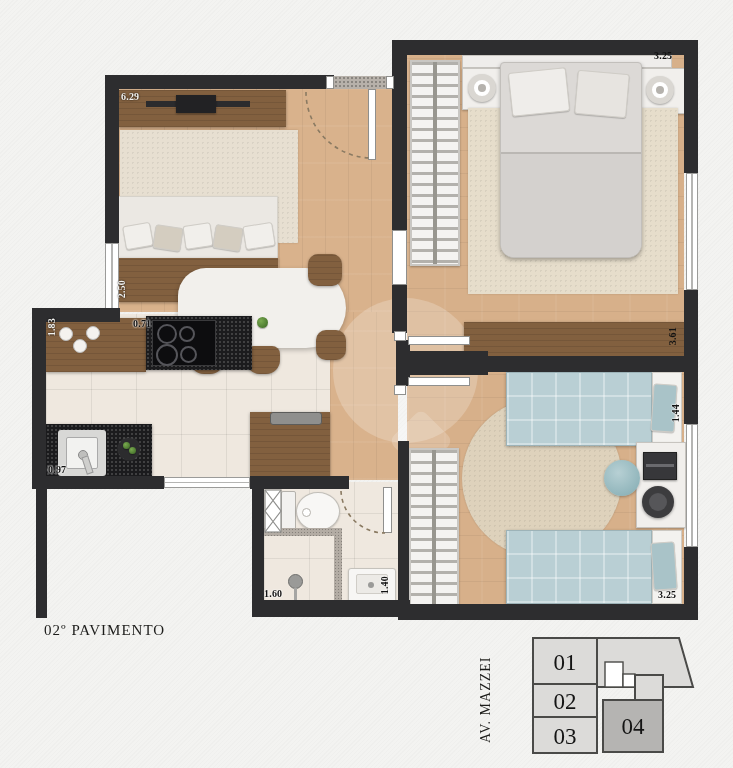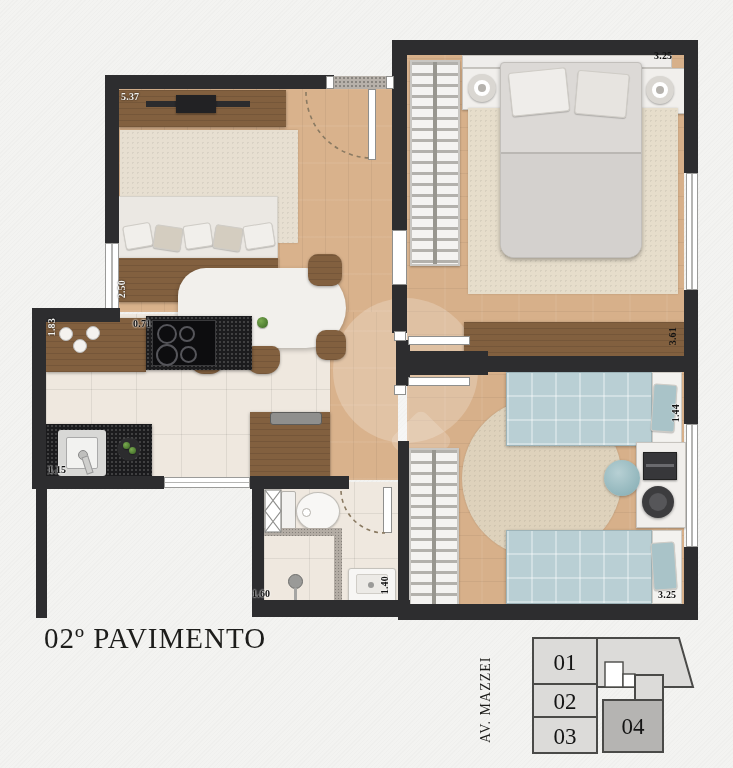--- a/index.html
+++ b/index.html
@@ -75,21 +75,21 @@
   }
   .plant{border-radius:50%;background:radial-gradient(circle at 35% 35%, #79a94f, #4c7a30 70%, #3a5f24);box-shadow:0 1px 1px rgba(0,0,0,.3);}
   
   .dim{
     position:absolute;font-size:10px;font-weight:bold;color:#121212;
     letter-spacing:.2px;line-height:1;white-space:nowrap;
   }
   .dim.halo{text-shadow:0 0 2px #fff,0 0 2px #fff;}
   .dim.v{writing-mode:vertical-rl;transform:rotate(180deg);}
   .title{
-    position:absolute;left:44px;top:622px;font-size:29px;color:#1d1d1b;
+    position:absolute;left:44px;top:622px;font-size:15px;color:#1d1d1b;
     letter-spacing:1px;white-space:nowrap;
   }
   .street{
     position:absolute;left:478px;top:642px;height:116px;width:18px;
     writing-mode:vertical-rl;transform:rotate(180deg);
     font-size:14px;color:#1d1d1b;letter-spacing:1px;text-align:center;white-space:nowrap;
   }
   .watermark{border-radius:50%;background:rgba(255,255,255,.22);}
 </style>
 </head>
@@ -225,29 +225,29 @@
 
 <svg class="abs" width="733" height="768" viewBox="0 0 733 768" style="left:0;top:0;pointer-events:none;">
   <path d="M306 92 A66 66 0 0 0 372 158" fill="none" stroke="#8a7a62" stroke-width="1.6" stroke-dasharray="4 4"></path>
   <path d="M341 491 A44 44 0 0 0 385 533" fill="none" stroke="#8a7a62" stroke-width="1.6" stroke-dasharray="4 4"></path>
   <g>
     <rect x="265" y="490" width="16" height="42" fill="#ffffff" stroke="#8f8f8d" stroke-width="1.2"></rect>
     <path d="M265 490 L281 511 L265 532 M281 490 L265 511 L281 532" fill="none" stroke="#8f8f8d" stroke-width="1.2"></path>
   </g>
 </svg>
 
-<span class="dim" style="left:121px;top:92px;color:#f2f2f0;text-shadow:0 0 2px #000;">5.37</span>
+<span class="dim" style="left:121px;top:92px;color:#f2f2f0;text-shadow:0 0 2px #000;">6.29</span>
 <span class="dim v" style="left:117px;top:280px;color:#f2f2f0;text-shadow:0 0 2px #000;">2.50</span>
 <span class="dim v" style="left:47px;top:318px;color:#f2f2f0;text-shadow:0 0 2px #000;">1.83</span>
 <span class="dim halo" style="left:133px;top:319px;">0.71</span>
-<span class="dim halo" style="left:48px;top:465px;">1.15</span>
+<span class="dim halo" style="left:48px;top:465px;">0.97</span>
 <span class="dim" style="left:654px;top:51px;">3.25</span>
 <span class="dim v" style="left:668px;top:327px;">3.61</span>
 <span class="dim v halo" style="left:671px;top:404px;">1.44</span>
-<span class="dim halo" style="left:252px;top:589px;">1.60</span>
+<span class="dim halo" style="left:264px;top:589px;">1.60</span>
 <span class="dim v halo" style="left:380px;top:576px;">1.40</span>
 <span class="dim halo" style="left:658px;top:590px;">3.25</span>
 
 <div class="title">02º PAVIMENTO</div>
 
 <div class="street">AV. MAZZEI</div>
 <svg class="abs" width="245" height="138" viewBox="0 0 245 138" style="left:488px;top:630px;">
   <g stroke="#4a4a48" stroke-width="2" fill="#dcdbd9">
     <polygon points="109,8 191,8 205,57 109,57"></polygon>
     <rect x="45" y="8" width="64" height="46"></rect>

